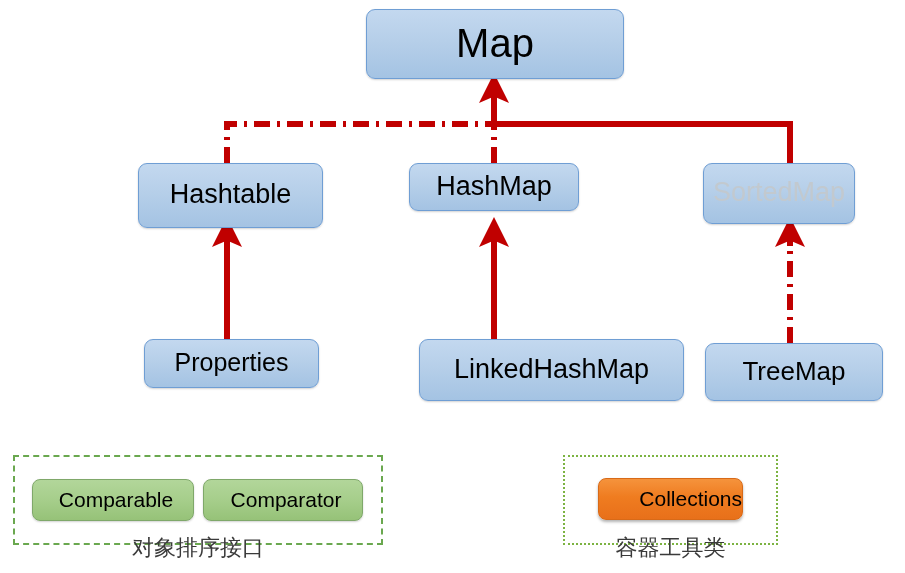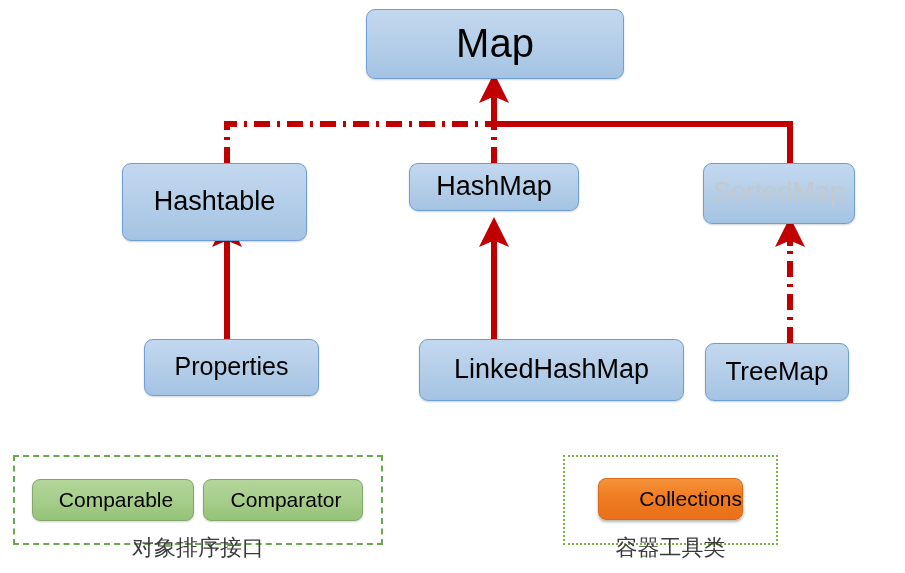--- a/index.html
+++ b/index.html
@@ -133,36 +133,36 @@
     </g>
 
     <g>
       <path d="M 494 124 L 494 88" stroke="#c00000" stroke-width="6" fill="none" marker-end="url(#arrowRed)"></path>
     </g>
   </svg>
 
   <div class="node" style="left: 366px; top: 9px; width: 258px; height: 70px; font-size: 40px;">
     <span class="label">Map</span>
   </div>
-  <div class="node" style="left: 122px; top: 163px; width: 185px; height: 78px; font-size: 27px;">
+  <div class="node" style="left: 138px; top: 163px; width: 185px; height: 65px; font-size: 27px;">
     <span class="label">Hashtable</span>
   </div>
   <div class="node" style="left: 409px; top: 163px; width: 170px; height: 48px; font-size: 27px;">
     <span class="label">HashMap</span>
   </div>
   <div class="node muted" style="left: 703px; top: 163px; width: 152px; height: 61px; font-size: 27px;">
     <span class="label">SortedMap</span>
   </div>
-  <div class="node" style="left: 144px; top: 339px; width: 175px; height: 57px; font-size: 25px;">
+  <div class="node" style="left: 144px; top: 339px; width: 175px; height: 49px; font-size: 25px;">
     <span class="label">Properties</span>
   </div>
   <div class="node" style="left: 371px; top: 339px; width: 265px; height: 62px; font-size: 27px; margin-left: 48px;">
     <span class="label">LinkedHashMap</span>
   </div>
-  <div class="node" style="left: 705px; top: 343px; width: 144px; height: 58px; font-size: 26px;">
+  <div class="node" style="left: 705px; top: 343px; width: 178px; height: 58px; font-size: 26px;">
     <span class="label">TreeMap</span>
   </div>
 
   <div class="legend-group dashed" style="left: 13px; top: 455px; width: 370px; height: 90px;"></div>
   <div class="chip-green" style="left: 32px; top: 479px; width: 162px; height: 42px; font-size: 21px;">
     <span>Comparable</span>
   </div>
   <div class="chip-green" style="left: 203px; top: 479px; width: 160px; height: 42px; font-size: 21px;">
     <span>Comparator</span>
   </div>

